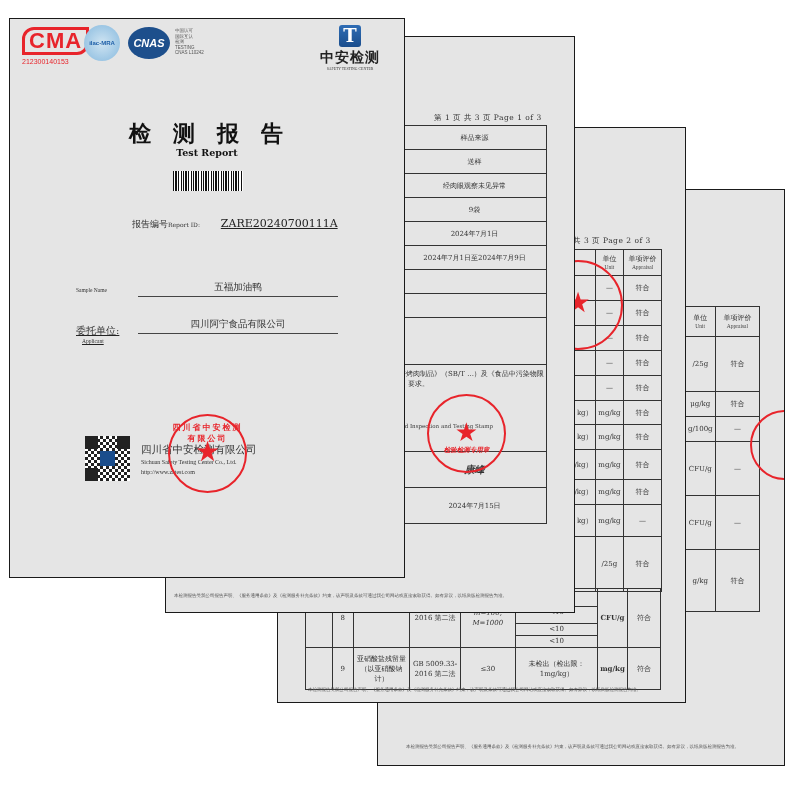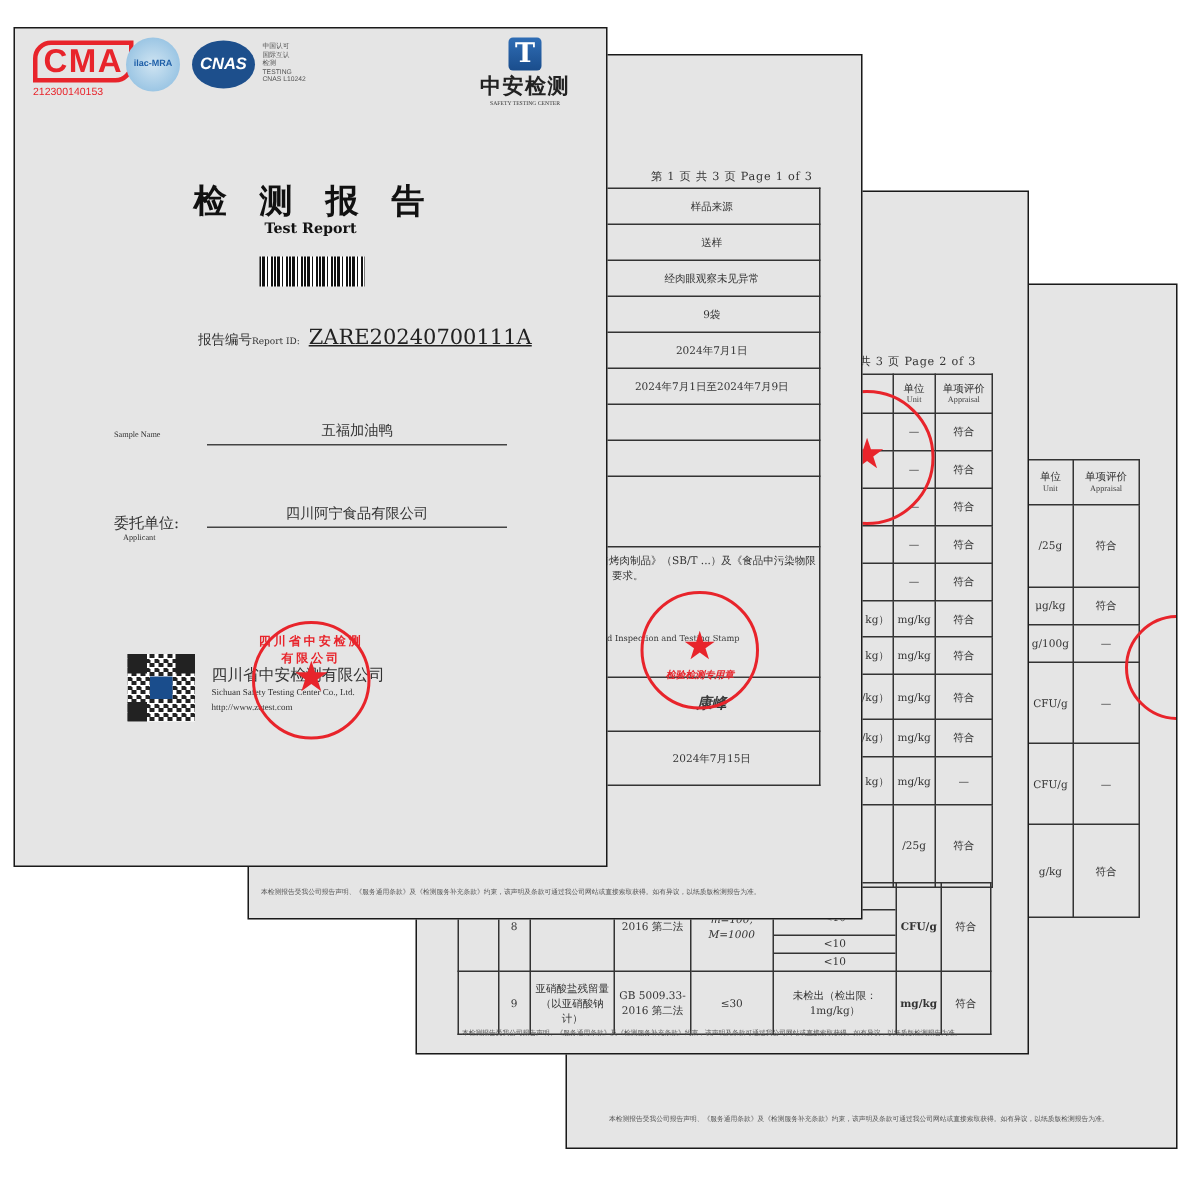--- a/index.html
+++ b/index.html
@@ -37,28 +37,28 @@
   .zhongan-logo .box { width: 22px; height: 22px; margin: 0 auto; background: linear-gradient(#2f6db5, #1a4d8c); border-radius: 3px; color: #fff; font-family: "DejaVu Serif", serif; font-weight: bold; font-size: 18px; line-height: 22px; }
   .zhongan-logo .cn { font-size: 14px; color: #222; font-weight: bold; margin-top: 2px; letter-spacing: 1px; }
   .zhongan-logo .en { font-size: 3.8px; color: #333; line-height: 5px; }
 
   .cover-title { position: absolute; left: 0; width: 100%; top: 100px; text-align: center; font-family: "DejaVu Sans", sans-serif; font-size: 22px; letter-spacing: 22px; padding-left: 20px; color: #111; font-weight: bold; }
   .cover-sub { position: absolute; left: 0; width: 100%; top: 128px; text-align: center; font-size: 9.5px; font-weight: bold; color: #111; }
   .barcode { position: absolute; left: 163px; top: 152px; width: 70px; height: 20px;
     background: repeating-linear-gradient(90deg, #111 0 1px, #fff 1px 2px, #111 2px 4px, #fff 4px 5px, #111 5px 6px, #fff 6px 8px, #111 8px 9px, #fff 9px 10px); }
   .report-id { position: absolute; left: 122px; top: 198px; font-size: 9px; white-space: nowrap; color: #333; }
   .report-id .en-s { font-size: 6px; }
-  .report-id .val { font-size: 14px; text-decoration: underline; margin-left: 3px; color: #222; }
+  .report-id .val { font-size: 11px; text-decoration: underline; margin-left: 18px; color: #222; }
 
   .field { position: absolute; left: 66px; width: 270px; }
   .field .lbl { font-size: 10px; color: #333; }
   .field .lbl-en { font-size: 5.5px; color: #333; font-family: "Liberation Serif", serif; }
   .field .val { position: absolute; left: 62px; top: -6px; width: 200px; text-align: center; font-size: 9.5px; color: #333; border-bottom: 1.3px solid #444; padding-bottom: 2px; }
   #field-sample { top: 268px; }
-  #field-applicant { top: 323px; }
+  #field-applicant { top: 305px; text-decoration: underline; }
 
   .qr { position: absolute; left: 75px; top: 417px; width: 45px; height: 45px;
     background:
       linear-gradient(#222,#222) 0 0/13px 13px no-repeat,
       linear-gradient(#222,#222) 32px 0/13px 13px no-repeat,
       linear-gradient(#222,#222) 0 32px/13px 13px no-repeat,
       repeating-conic-gradient(#222 0 25%, #fff 0 50%) 0 0/6px 6px; }
   .qr .center { position: absolute; left: 15px; top: 15px; width: 15px; height: 15px; background: #1a4d8c; }
   .company { position: absolute; left: 131px; top: 424px; font-size: 10.5px; color: #333; }
   .company-en { position: absolute; left: 131px; top: 440px; font-size: 6px; color: #333; font-family: "Liberation Serif", serif; }

